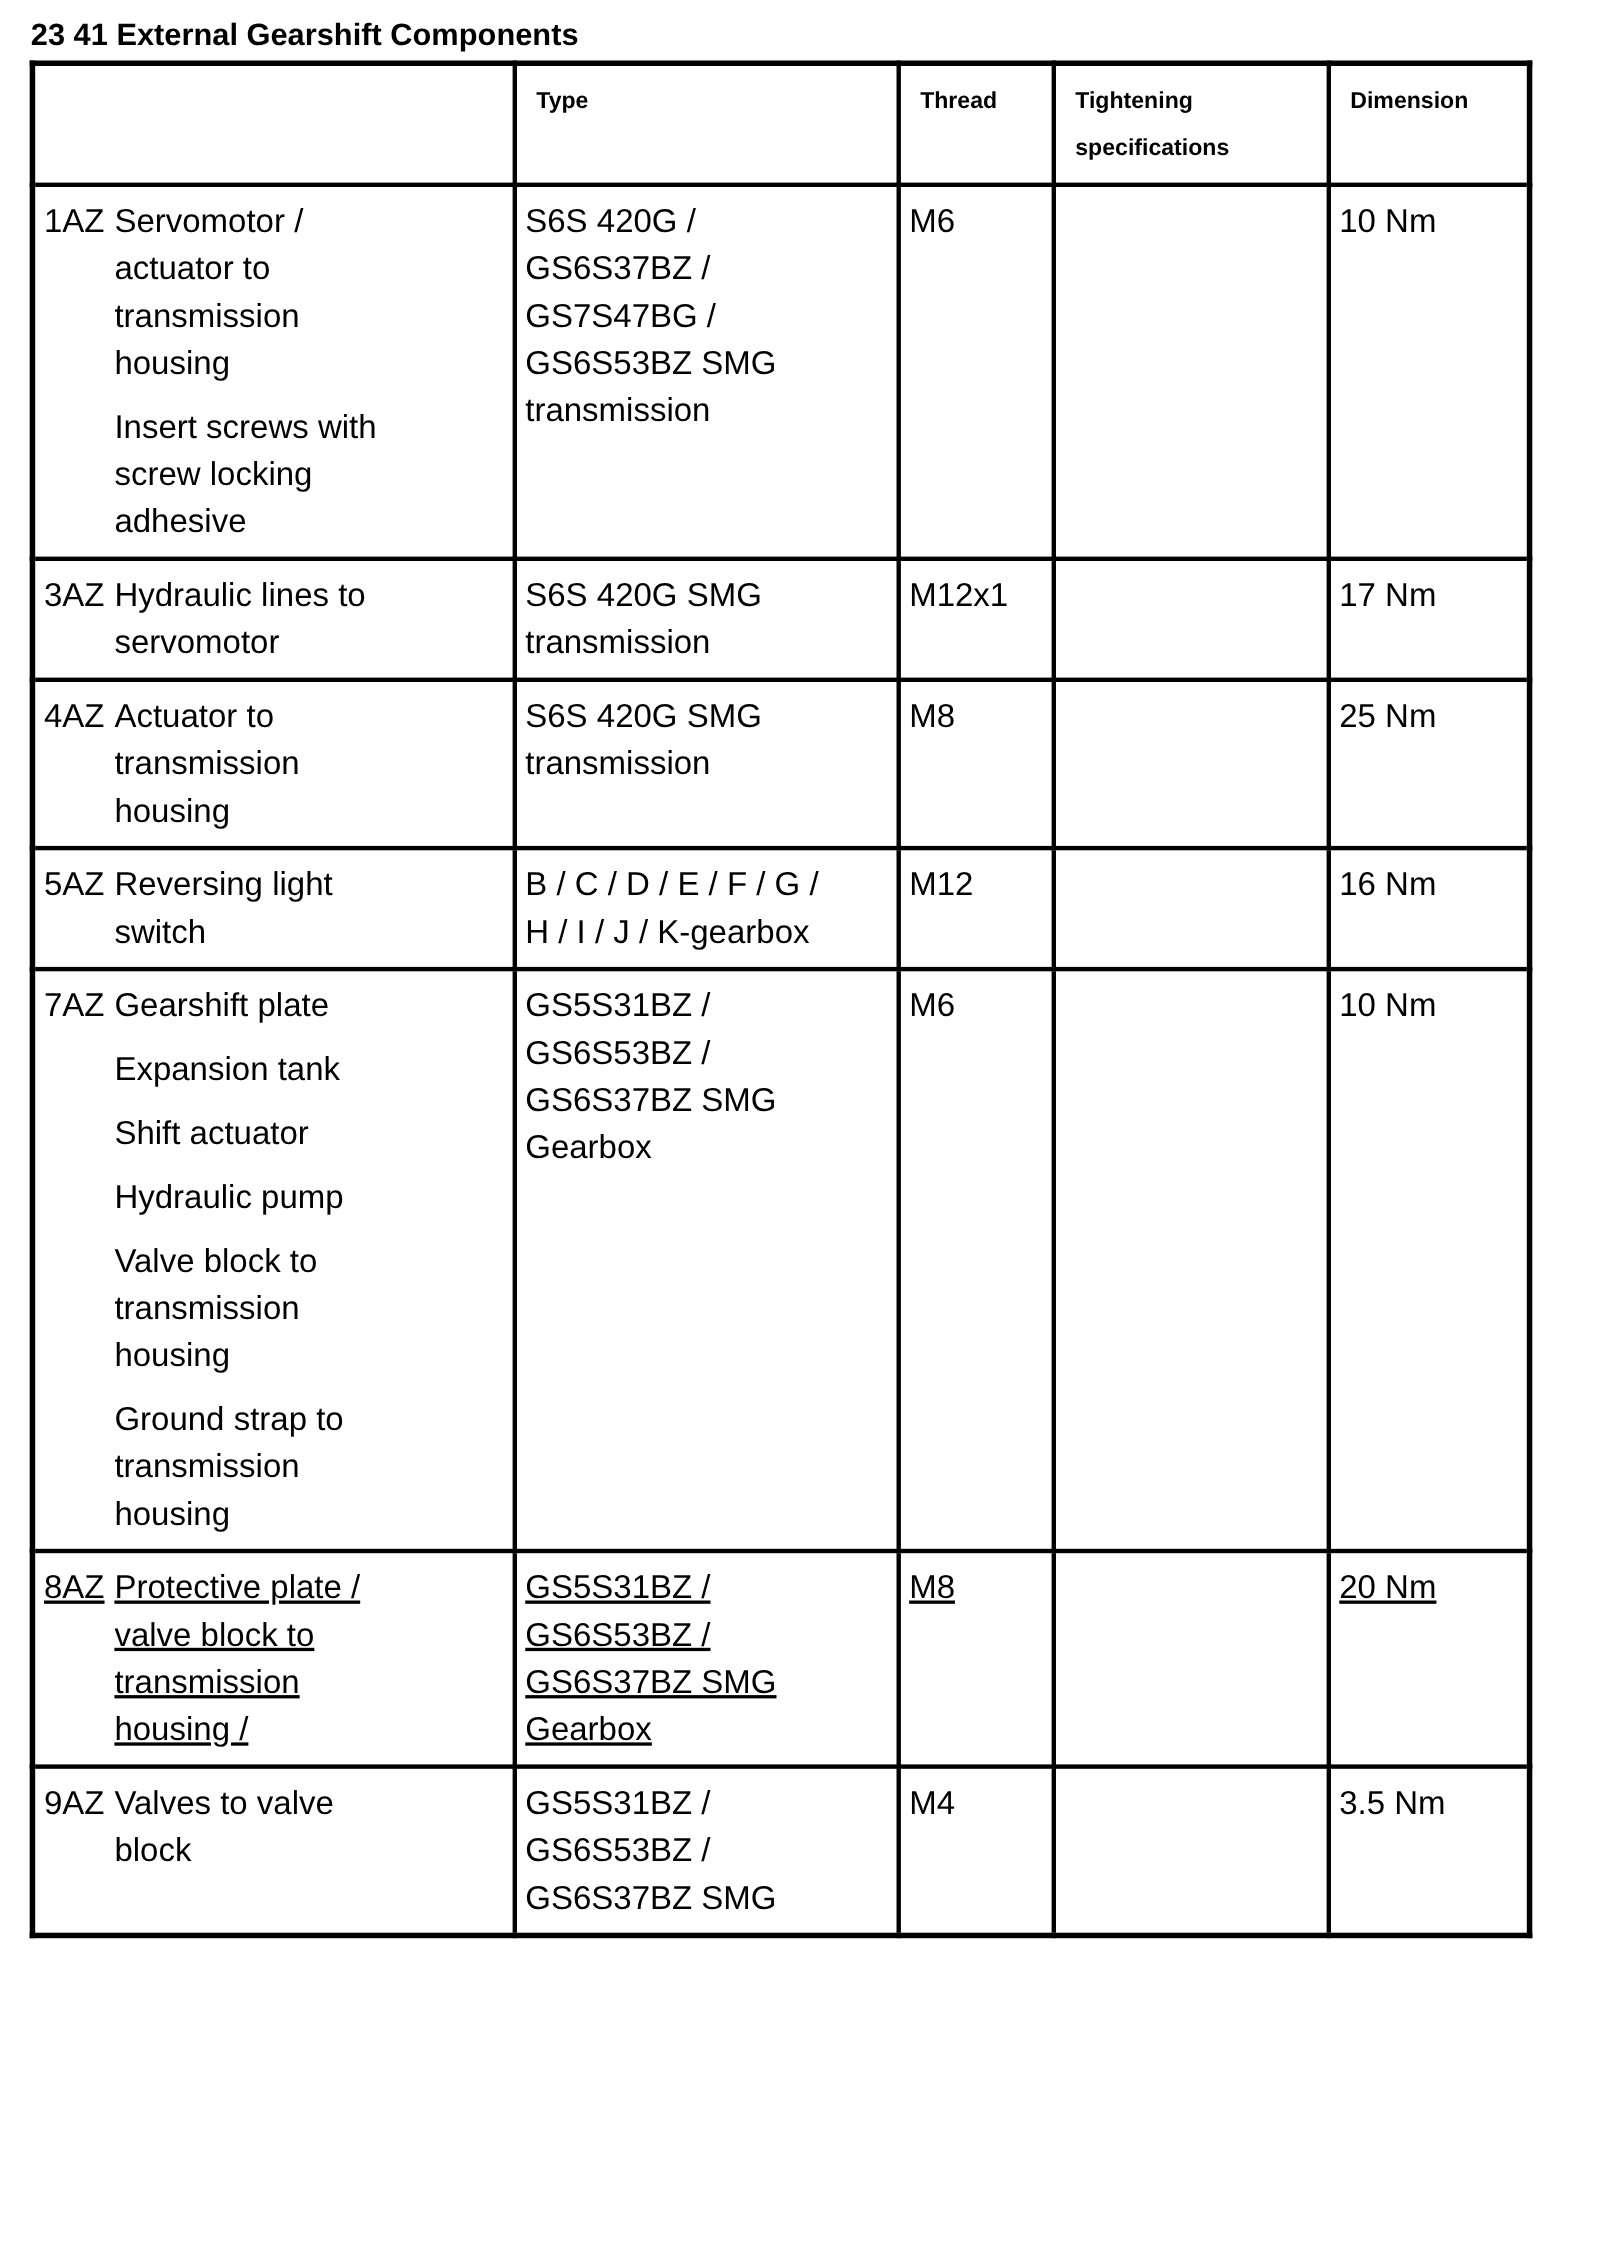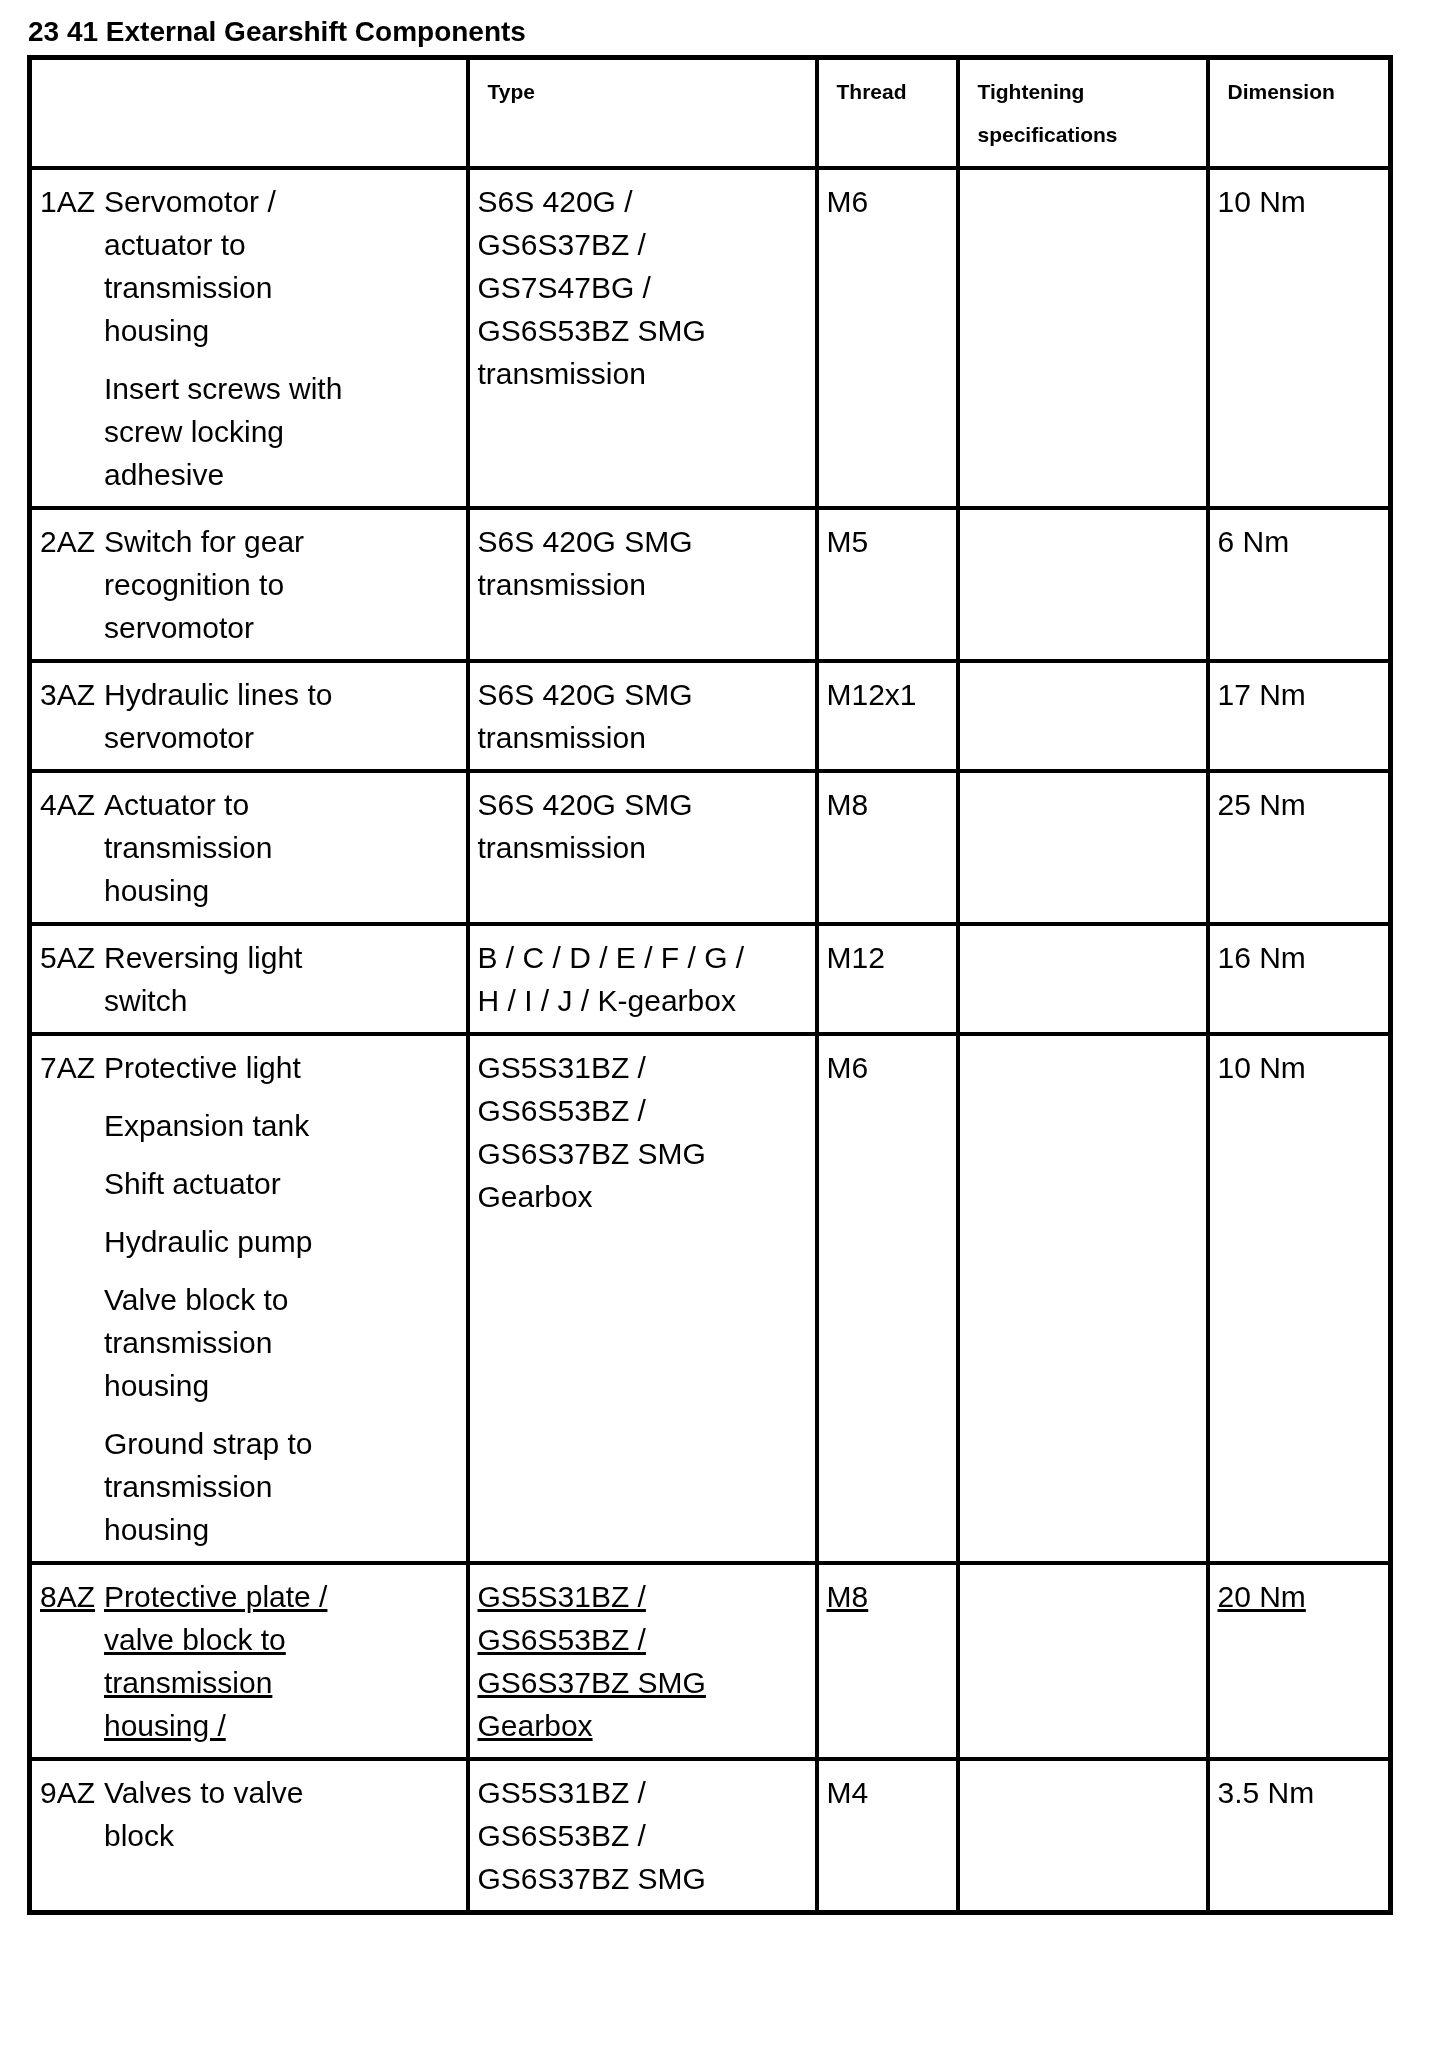--- a/index.html
+++ b/index.html
@@ -109,37 +109,20 @@
     <td class="pre">S6S 420G /
 GS6S37BZ /
 GS7S47BG /
 GS6S53BZ SMG
 transmission</td>
     <td>M6</td>
     <td></td>
     <td>10 Nm</td>
   </tr>
 
-  <tr class="r1">
-    <td>
-      <div class="cellflex">
-        <span class="row-id">2AZ</span>
-        <div class="paras">
-          <p>Switch for gear
-recognition to
-servomotor</p>
-        </div>
-      </div>
-    </td>
-    <td class="pre">S6S 420G SMG
-transmission</td>
-    <td>M5</td>
-    <td></td>
-    <td>6 Nm</td>
-  </tr>
 
   <tr class="r2">
     <td>
       <div class="cellflex">
         <span class="row-id">3AZ</span>
         <div class="paras">
           <p>Hydraulic lines to
 servomotor</p>
         </div>
       </div>
@@ -185,21 +168,21 @@
     <td></td>
     <td>16 Nm</td>
   </tr>
 
 
   <tr class="r6">
     <td>
       <div class="cellflex">
         <span class="row-id">7AZ</span>
         <div class="paras">
-          <p>Protective light</p>
+          <p>Gearshift plate</p>
           <p>Expansion tank</p>
           <p>Shift actuator</p>
           <p>Hydraulic pump</p>
           <p>Valve block to
 transmission
 housing</p>
           <p>Ground strap to
 transmission
 housing</p>
         </div>

